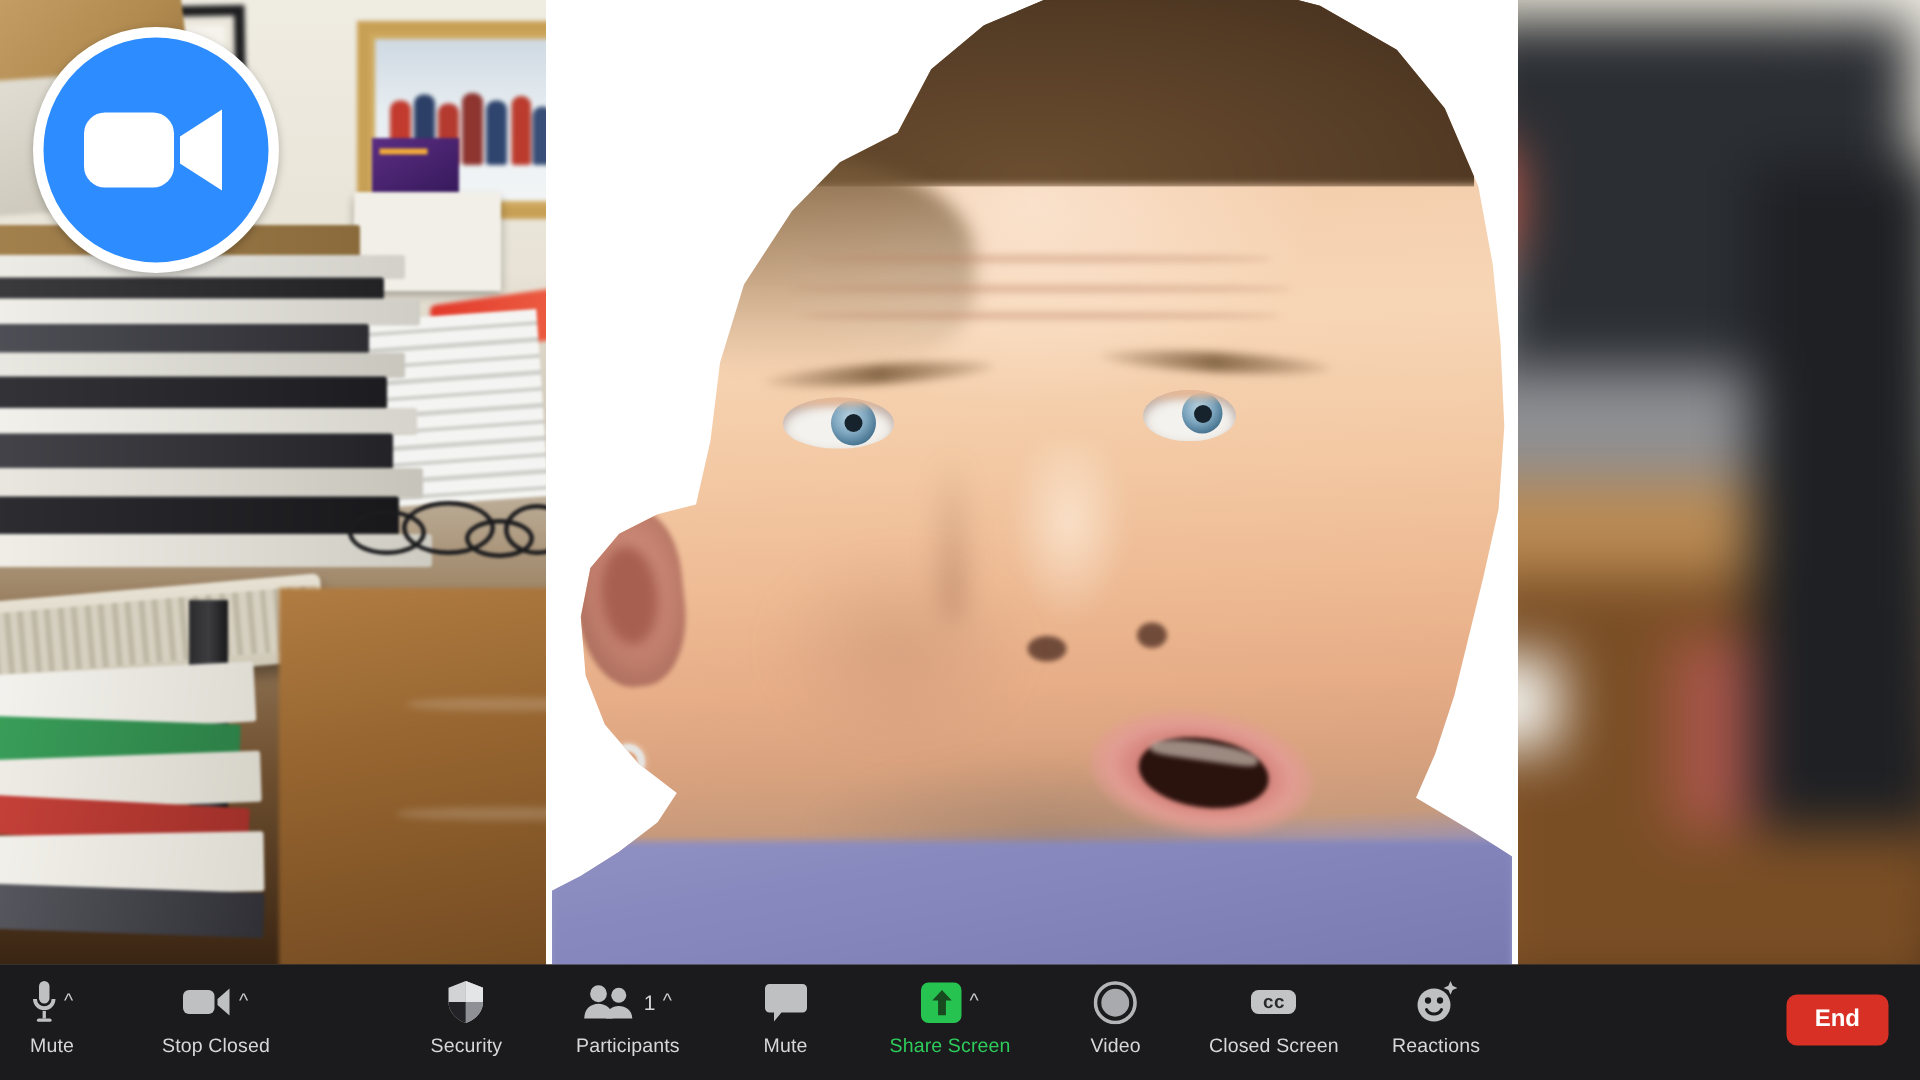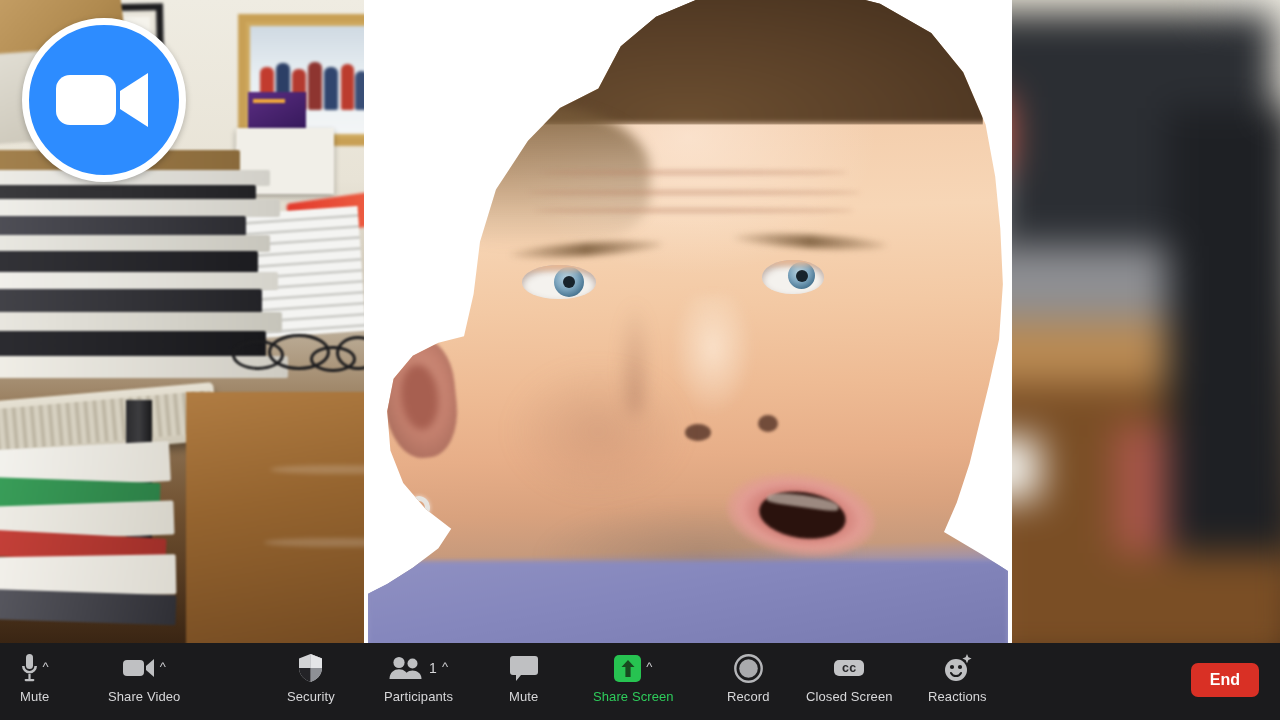--- a/index.html
+++ b/index.html
@@ -443,21 +443,21 @@
     <div class="tb-item" style="left:108px;">
       <div class="tb-iconrow">
         <span>
           <svg class="ico" width="32" height="20" viewBox="0 0 32 20">
               <rect x="0" y="2" width="21" height="16" rx="4"></rect>
               <path d="M23 8 L31 1 L31 19 L23 12 Z"></path>
             </svg>
         </span>
         <span class="chev">^</span>
       </div>
-      <div class="tb-label">Share Video</div>
+      <div class="tb-label">Stop Closed</div>
     </div>
 
     <div class="tb-item" style="left:287px;">
       <div class="tb-iconrow">
         <span>
           <svg class="ico" width="25" height="28" viewBox="0 0 25 28">
             <path d="M12.5 0 L24 4.5 V14 C24 21 18.5 26 12.5 28 C6.5 26 1 21 1 14 V4.5 Z" fill="#d2d3d5"></path>
             <path d="M12.5 0 L24 4.5 V14 C24 21 18.5 26 12.5 28 Z" fill="#8e9095"></path>
             <path d="M12.5 14 L24 14 V4.5 L12.5 0 Z" fill="#e4e5e7"></path>
             <path d="M1 14 L12.5 14 V28 C6.5 26 1 21 1 14 Z" fill="#232327"></path>
@@ -508,21 +508,21 @@
 
     <div class="tb-item" style="left:727px;">
       <div class="tb-iconrow">
         <span>
           <svg class="ico" width="29" height="29" viewBox="0 0 29 29">
             <circle cx="14.5" cy="14.5" r="13.2" fill="none" stroke="#b4b5b8" stroke-width="2.4"></circle>
             <circle cx="14.5" cy="14.5" r="9.3" fill="#a9aaad"></circle>
           </svg>
         </span>
       </div>
-      <div class="tb-label">Record</div>
+      <div class="tb-label">Video</div>
     </div>
 
     <div class="tb-item" style="left:806px;">
       <div class="tb-iconrow">
         <span class="cc-sq">cc</span>
       </div>
       <div class="tb-label">Closed Screen</div>
     </div>
 
     <div class="tb-item" style="left:928px;">

